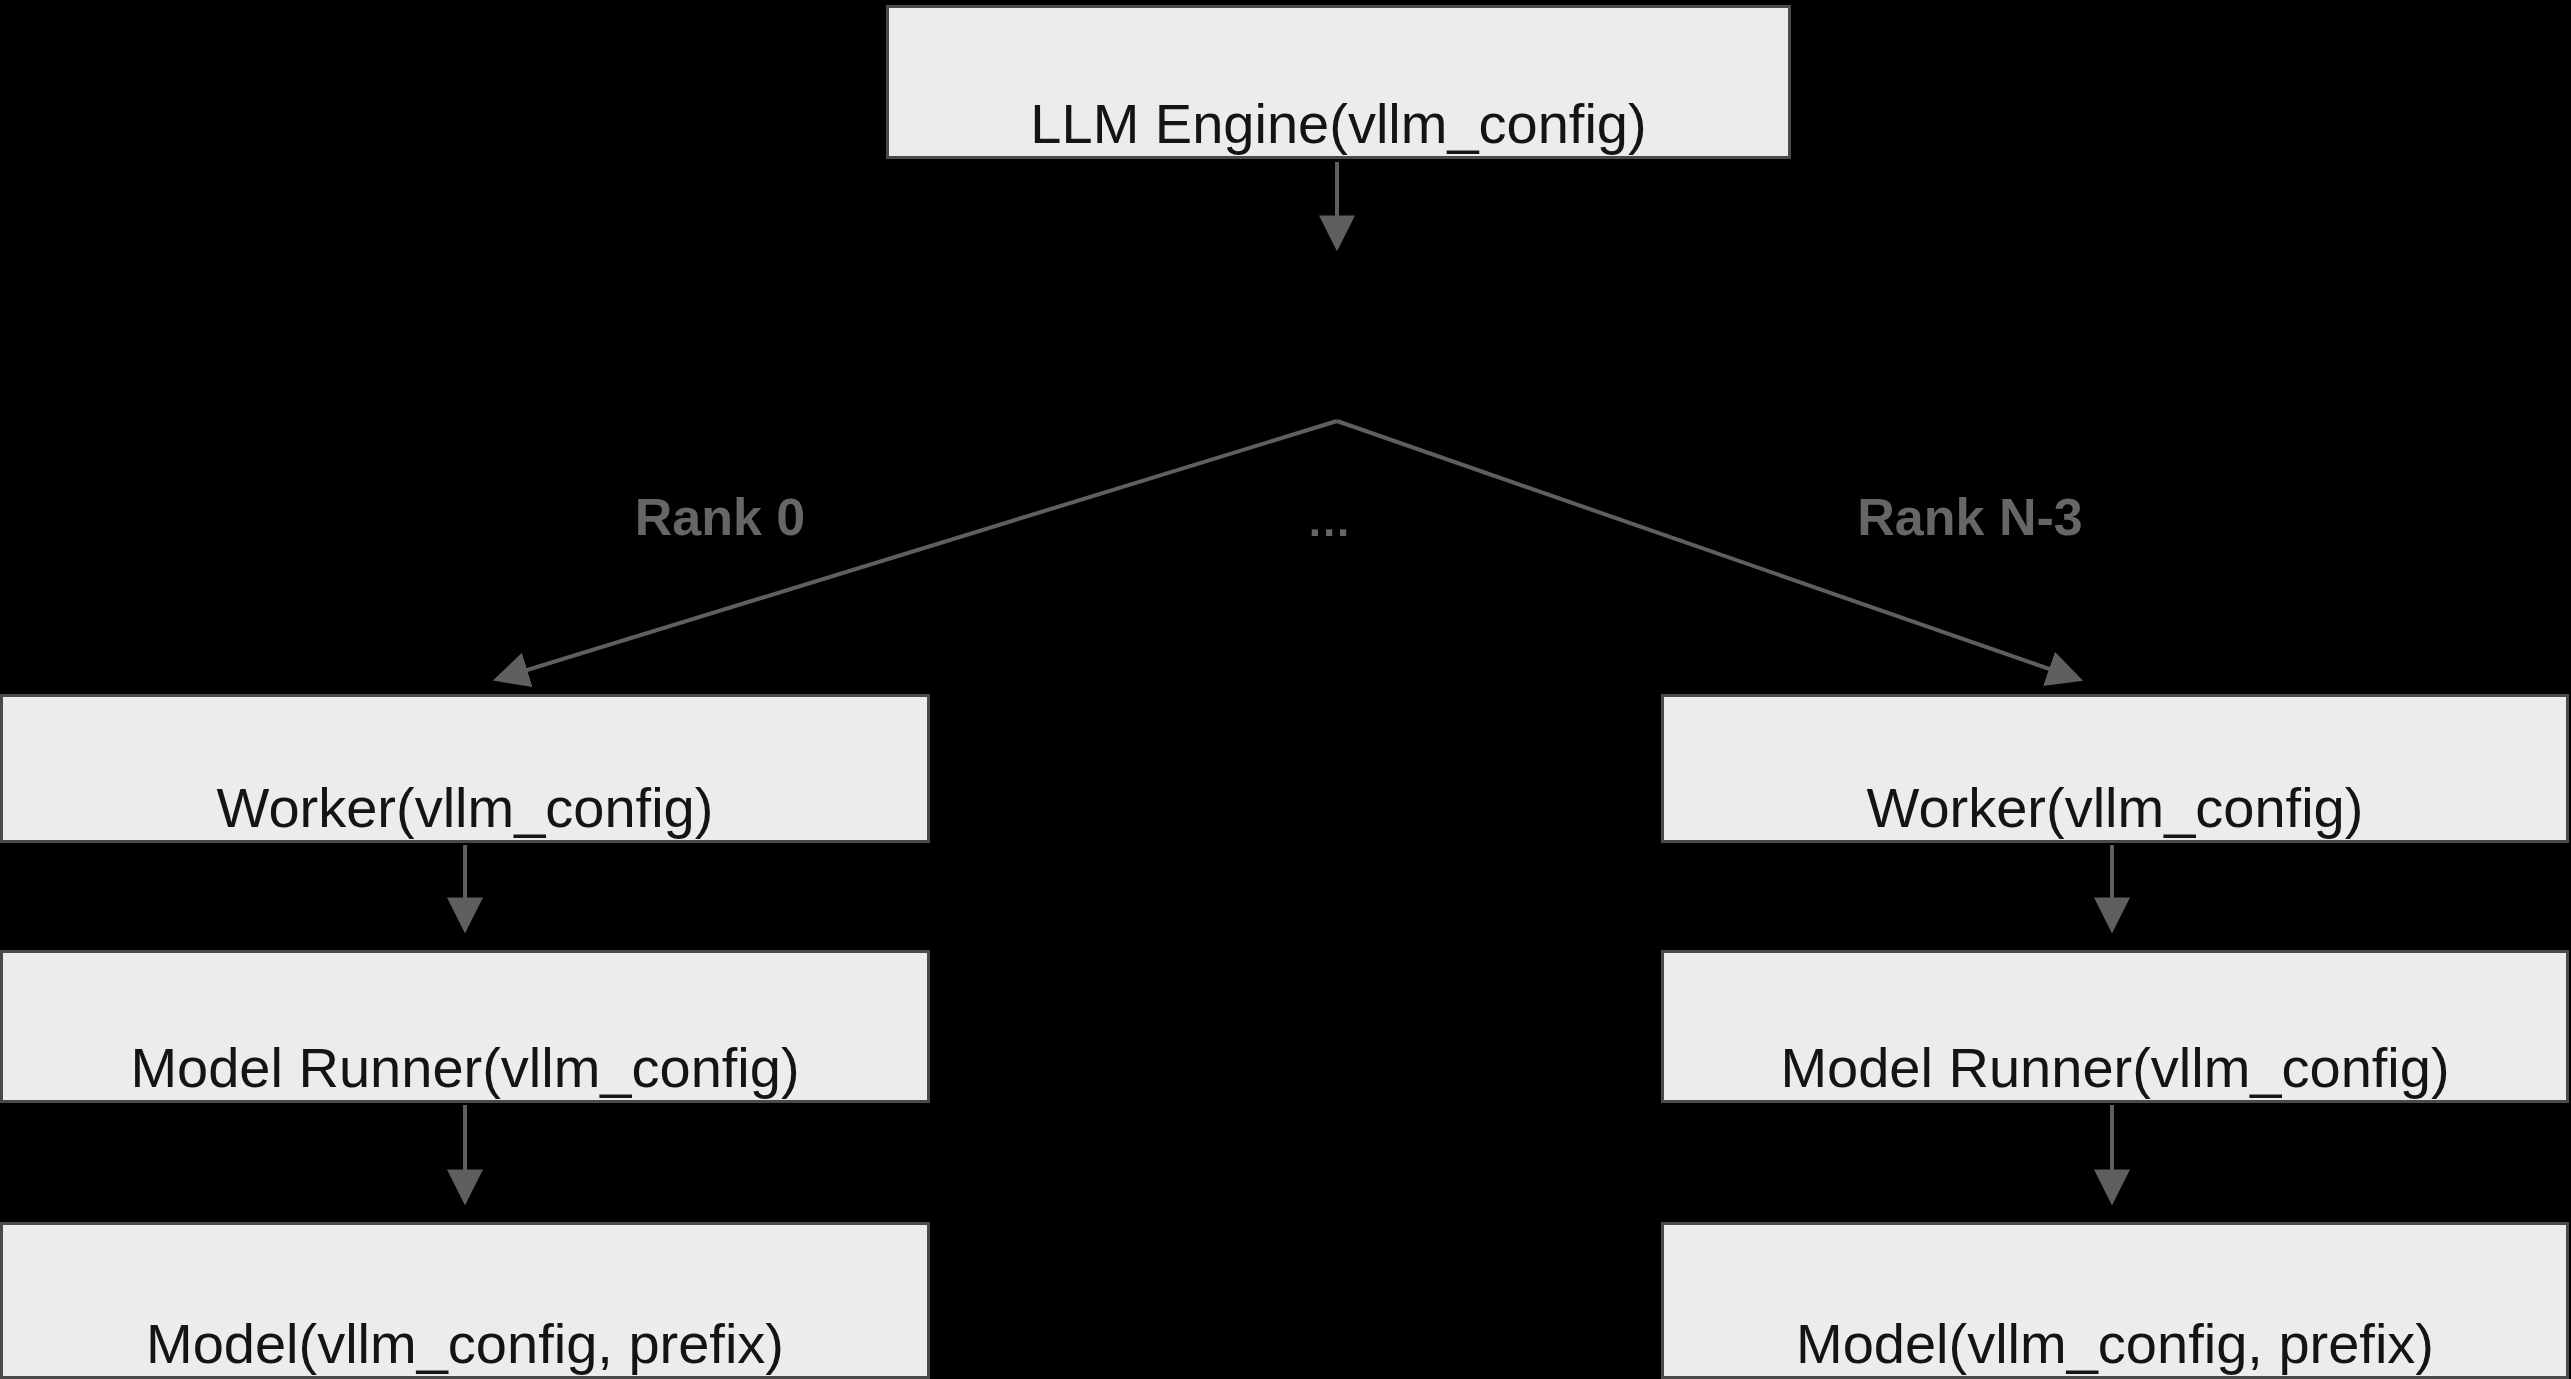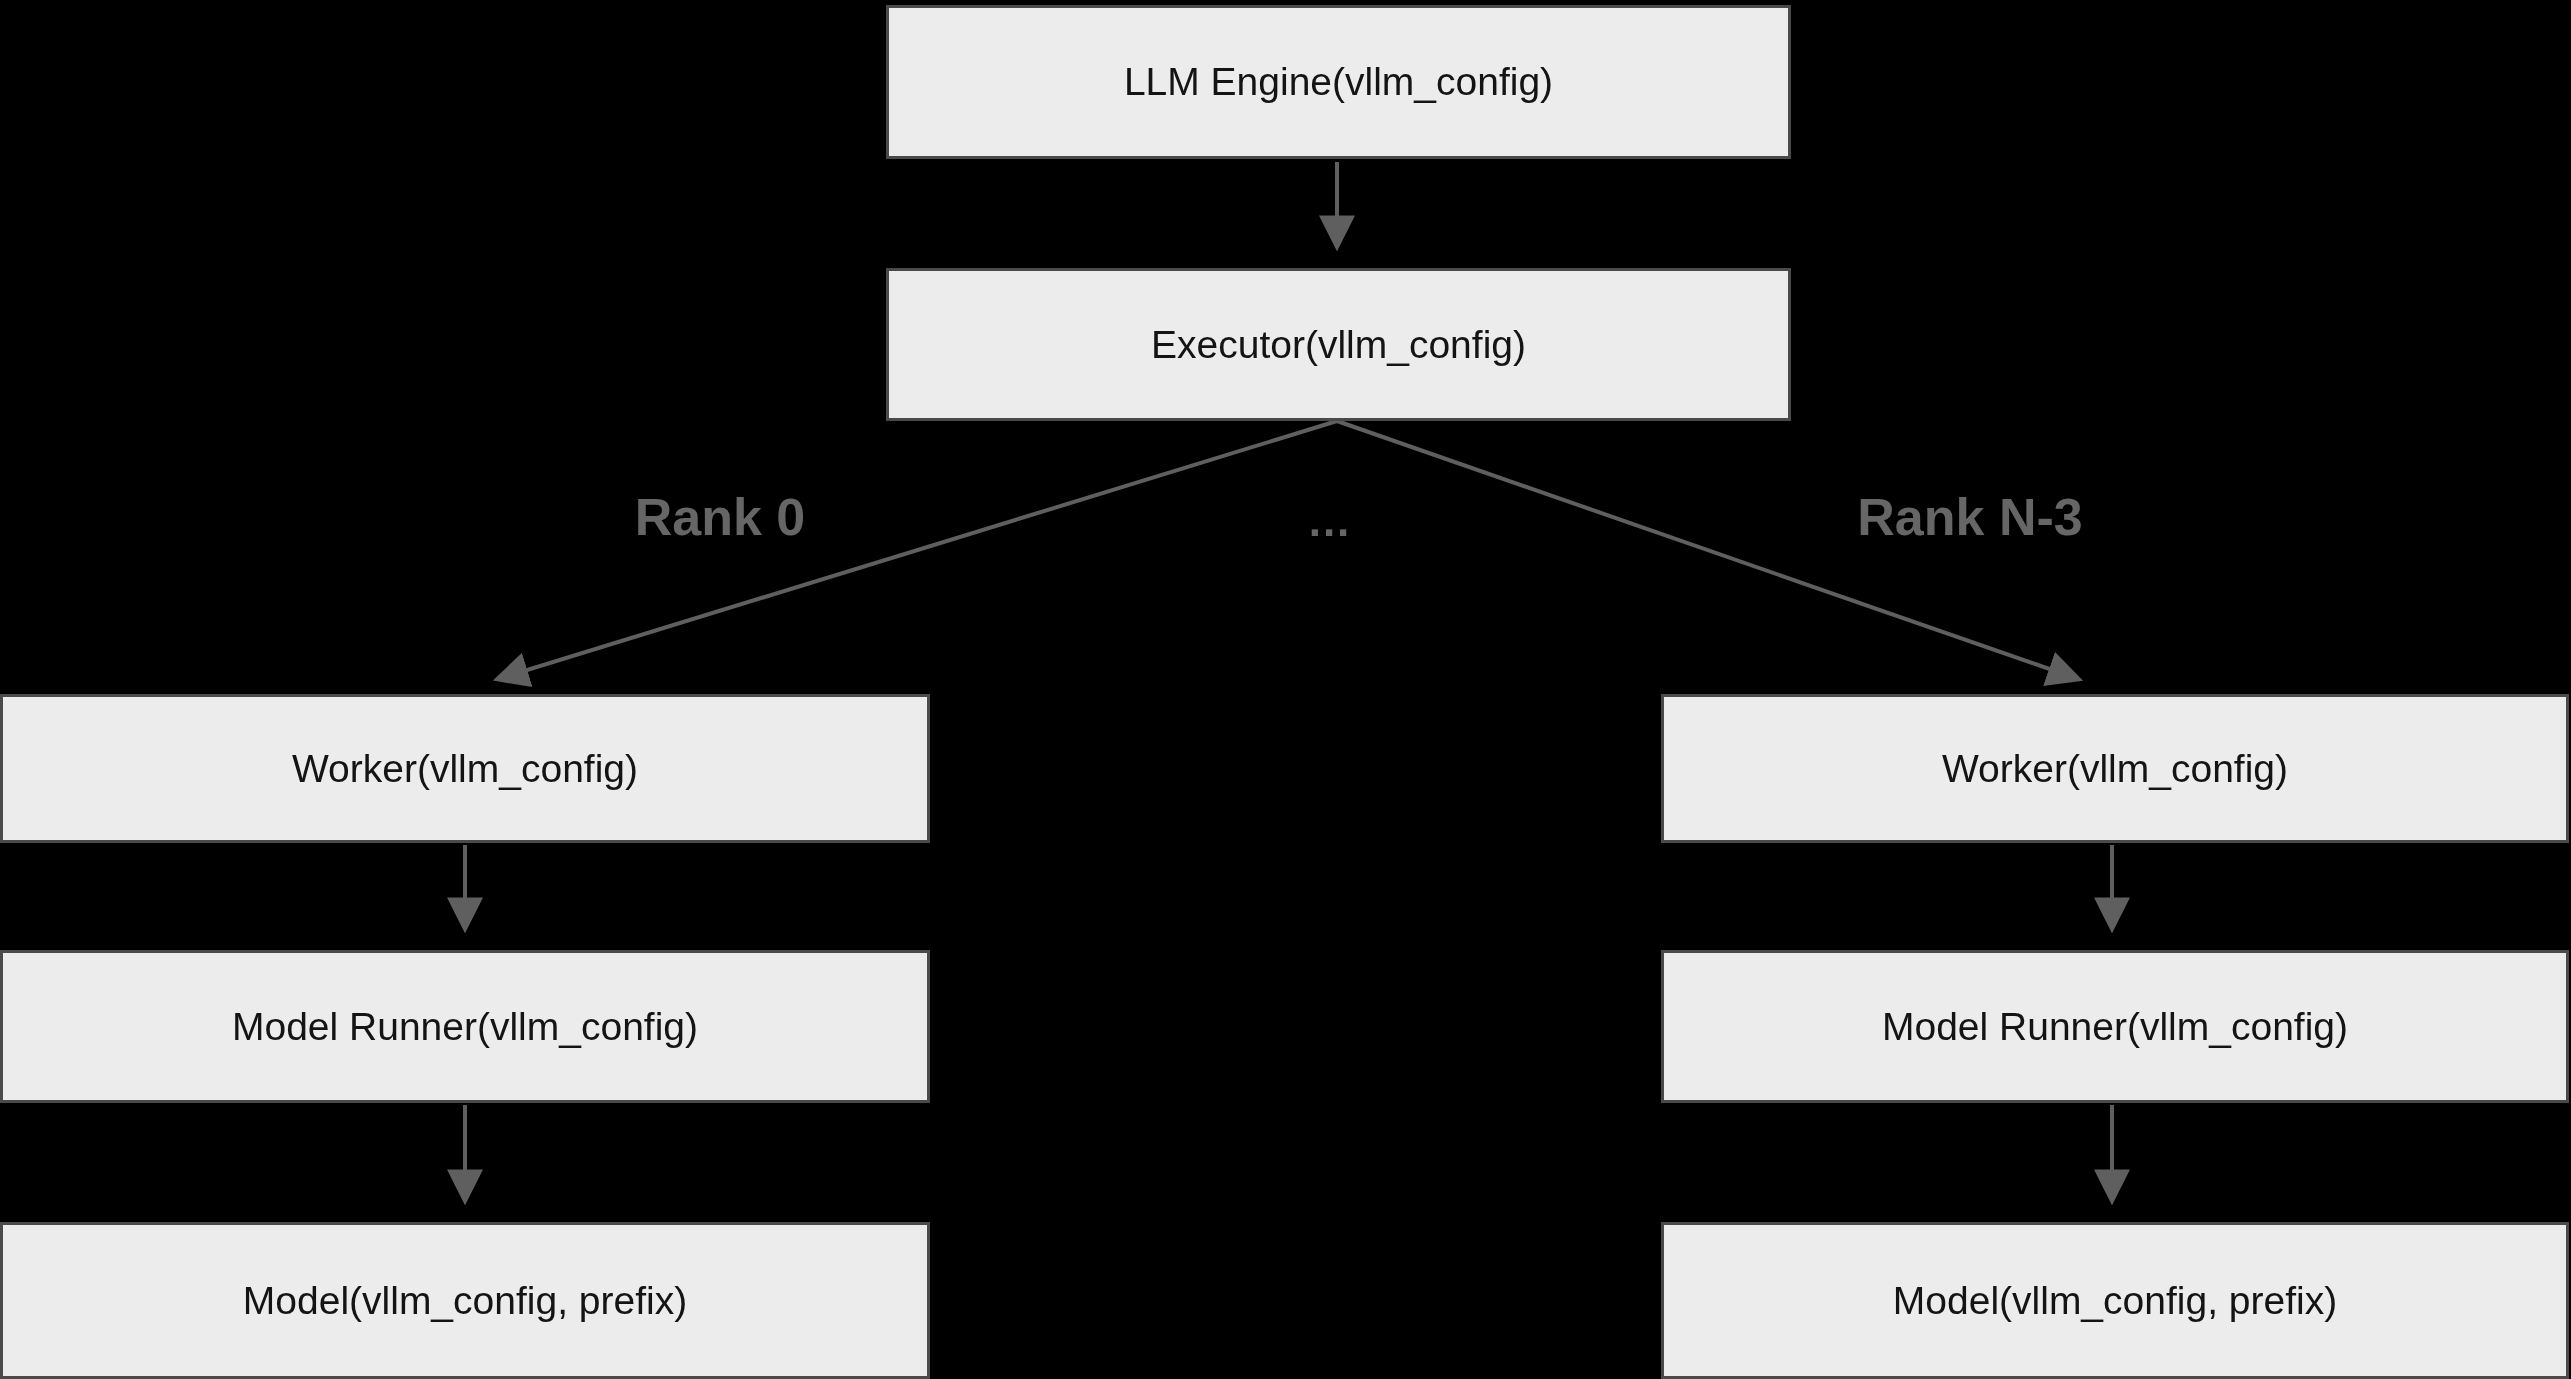--- a/index.html
+++ b/index.html
@@ -29,24 +29,24 @@
     stroke: var(--edge-color);
     stroke-width: 4;
     fill: none;
   }
   .arrow-head { fill: var(--edge-color); }
   .node {
     position: absolute;
     background: var(--node-fill);
     border: 3px solid var(--node-border);
     display: flex;
-    align-items: center;
+    align-items: flex-end;
     justify-content: center;
     color: var(--node-text);
-    font-size: 39px;
+    font-size: 56px;
     font-weight: 500;
     letter-spacing: 0px;
     white-space: nowrap;
   }
   .n-llm-engine      { left: 886px;  top: 5px;    width: 905px; height: 154px; }
   .n-executor        { left: 886px;  top: 268px;  width: 905px; height: 153px; }
   .n-worker-left     { left: 0px;    top: 694px;  width: 930px; height: 149px; }
   .n-worker-right    { left: 1661px; top: 694px;  width: 908px; height: 149px; }
   .n-mrunner-left    { left: 0px;    top: 950px;  width: 930px; height: 153px; }
   .n-mrunner-right   { left: 1661px; top: 950px;  width: 908px; height: 153px; }
@@ -81,23 +81,20 @@
     <line class="edge-line" x1="465" y1="845" x2="465" y2="928" marker-end="url(#arrow)"></line>
     <line class="edge-line" x1="2112" y1="845" x2="2112" y2="928" marker-end="url(#arrow)"></line>
     <line class="edge-line" x1="465" y1="1105" x2="465" y2="1200" marker-end="url(#arrow)"></line>
     <line class="edge-line" x1="2112" y1="1105" x2="2112" y2="1200" marker-end="url(#arrow)"></line>
   </svg>
 
   <div class="node n-llm-engine">
     <span>LLM Engine(vllm_config)</span>
   </div>
 
-  <div class="node n-executor">
-    <span>Executor(vllm_config)</span>
-  </div>
 
   <div class="edge-label lbl-rank0">Rank 0</div>
   <div class="edge-label lbl-ellipsis">...</div>
   <div class="edge-label lbl-rankn">Rank N-3</div>
 
   <div class="node n-worker-left">
     <span>Worker(vllm_config)</span>
   </div>
 
   <div class="node n-worker-right">

